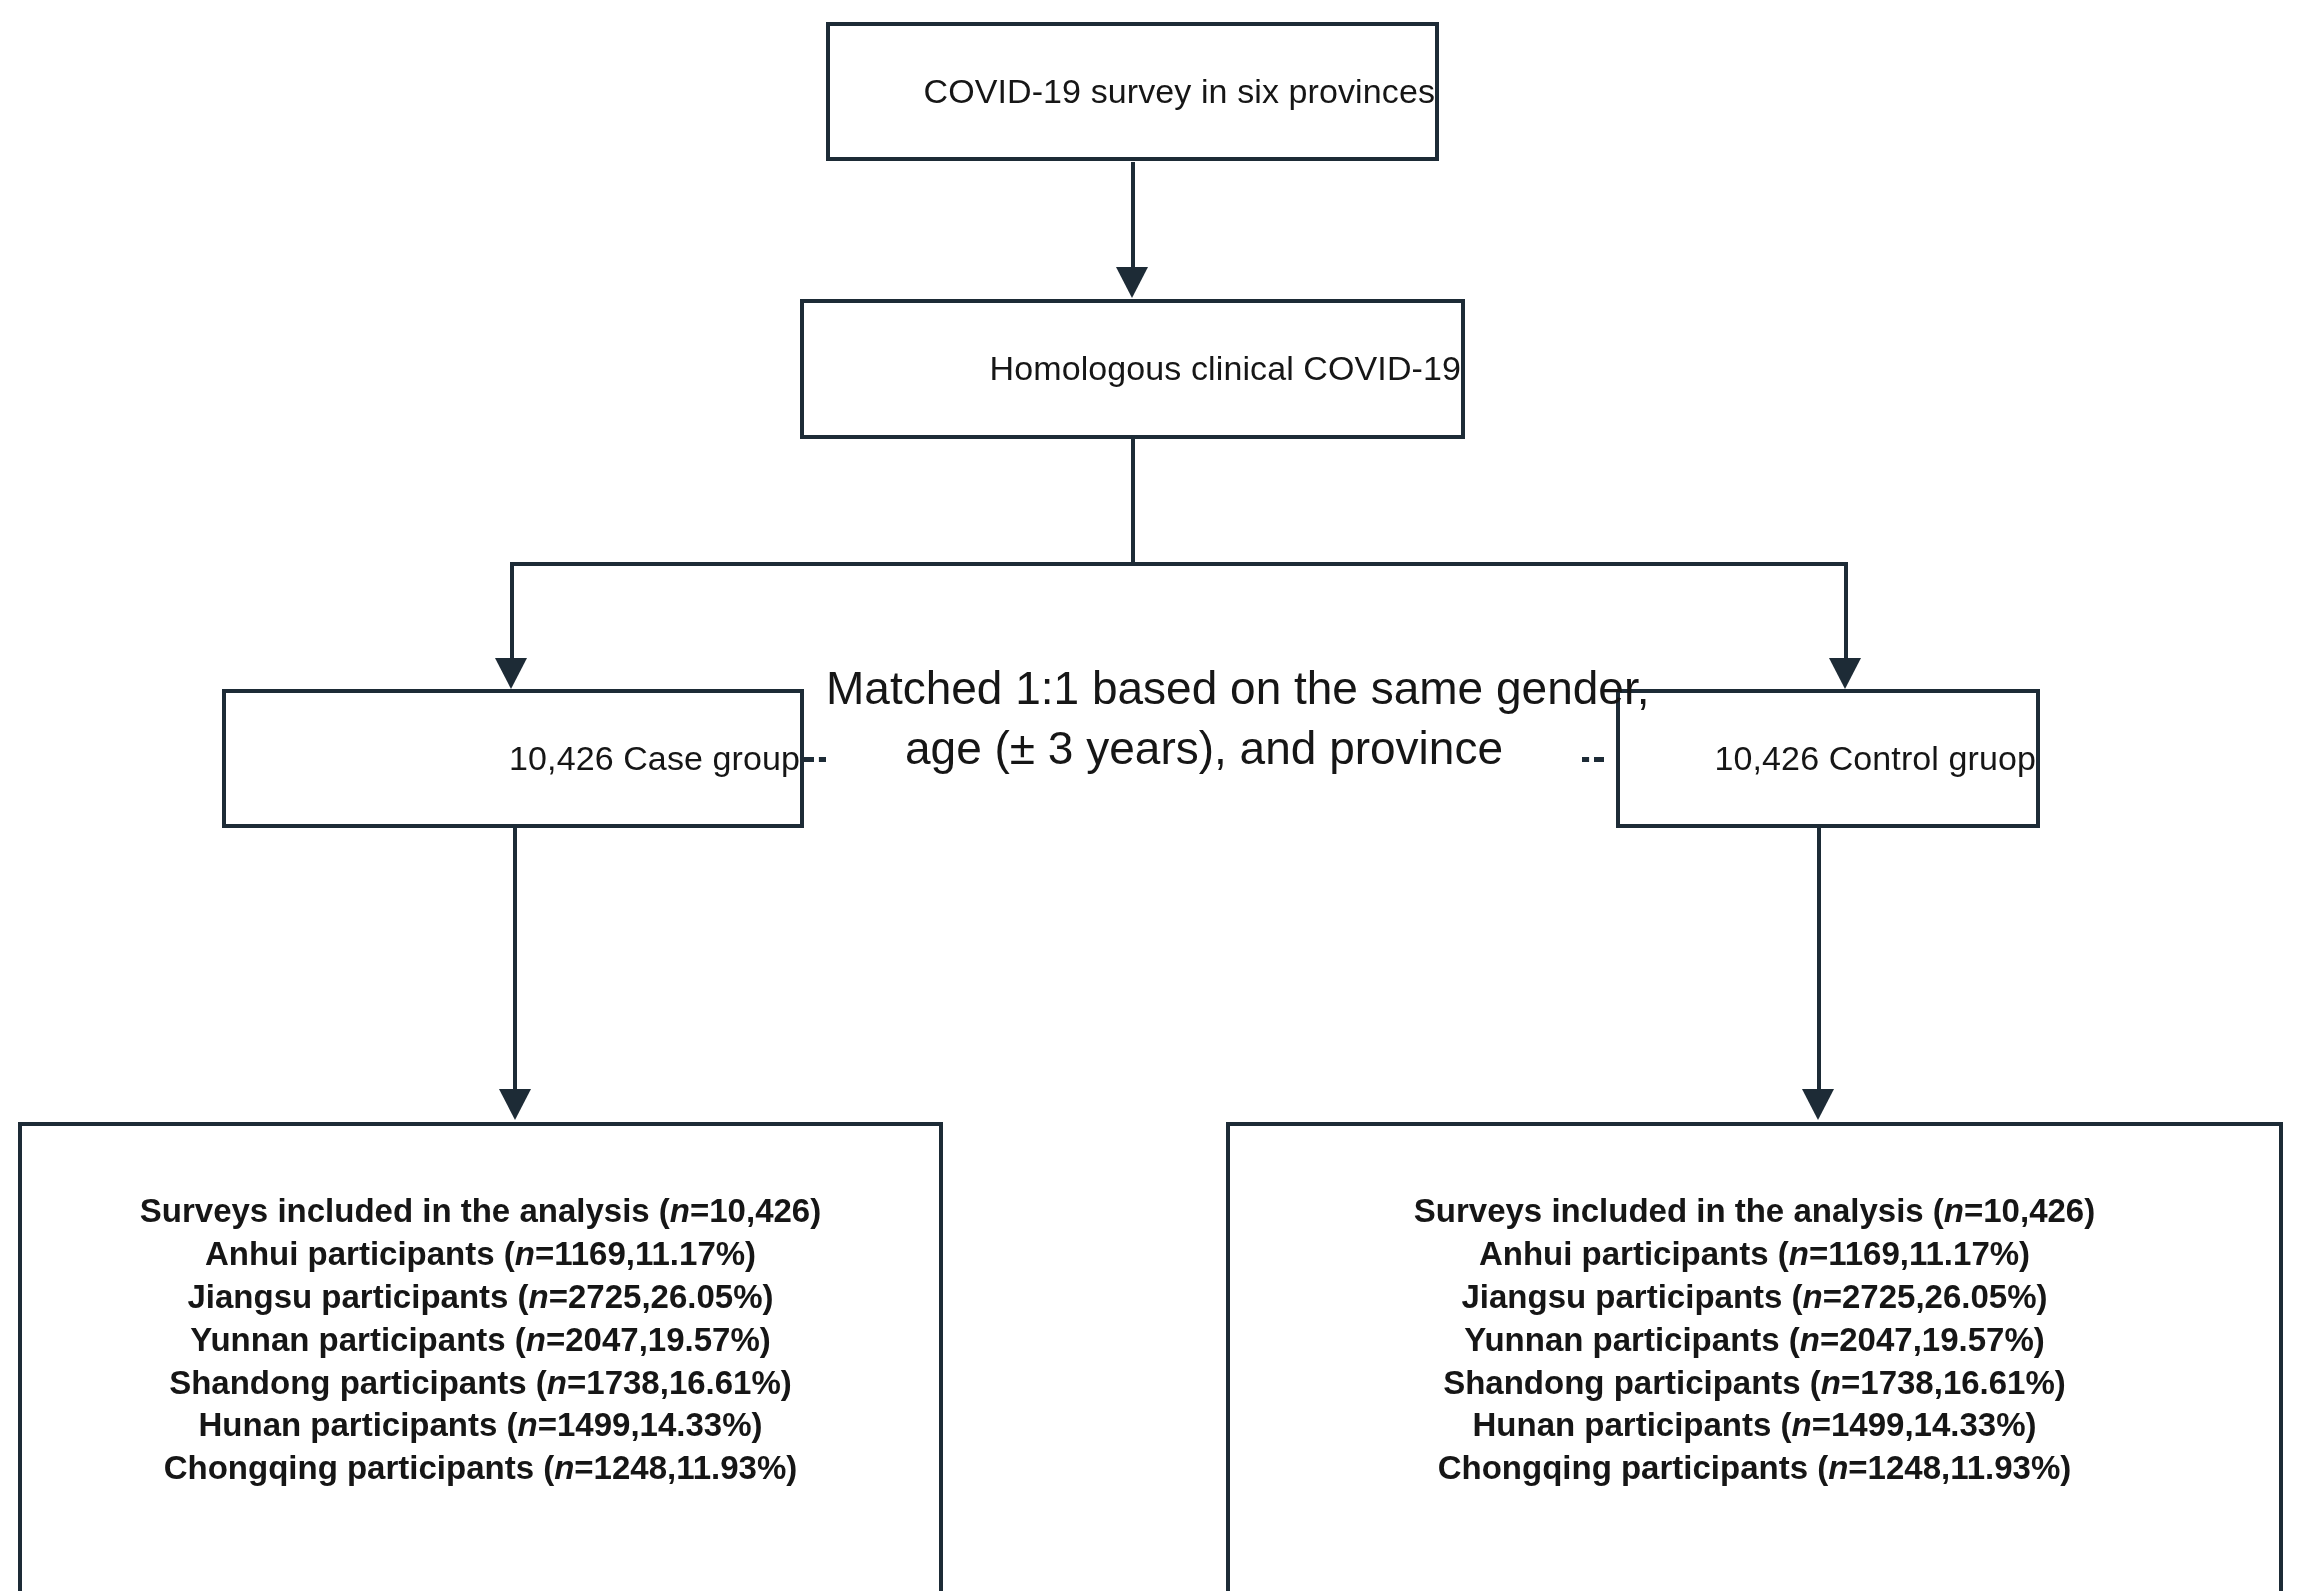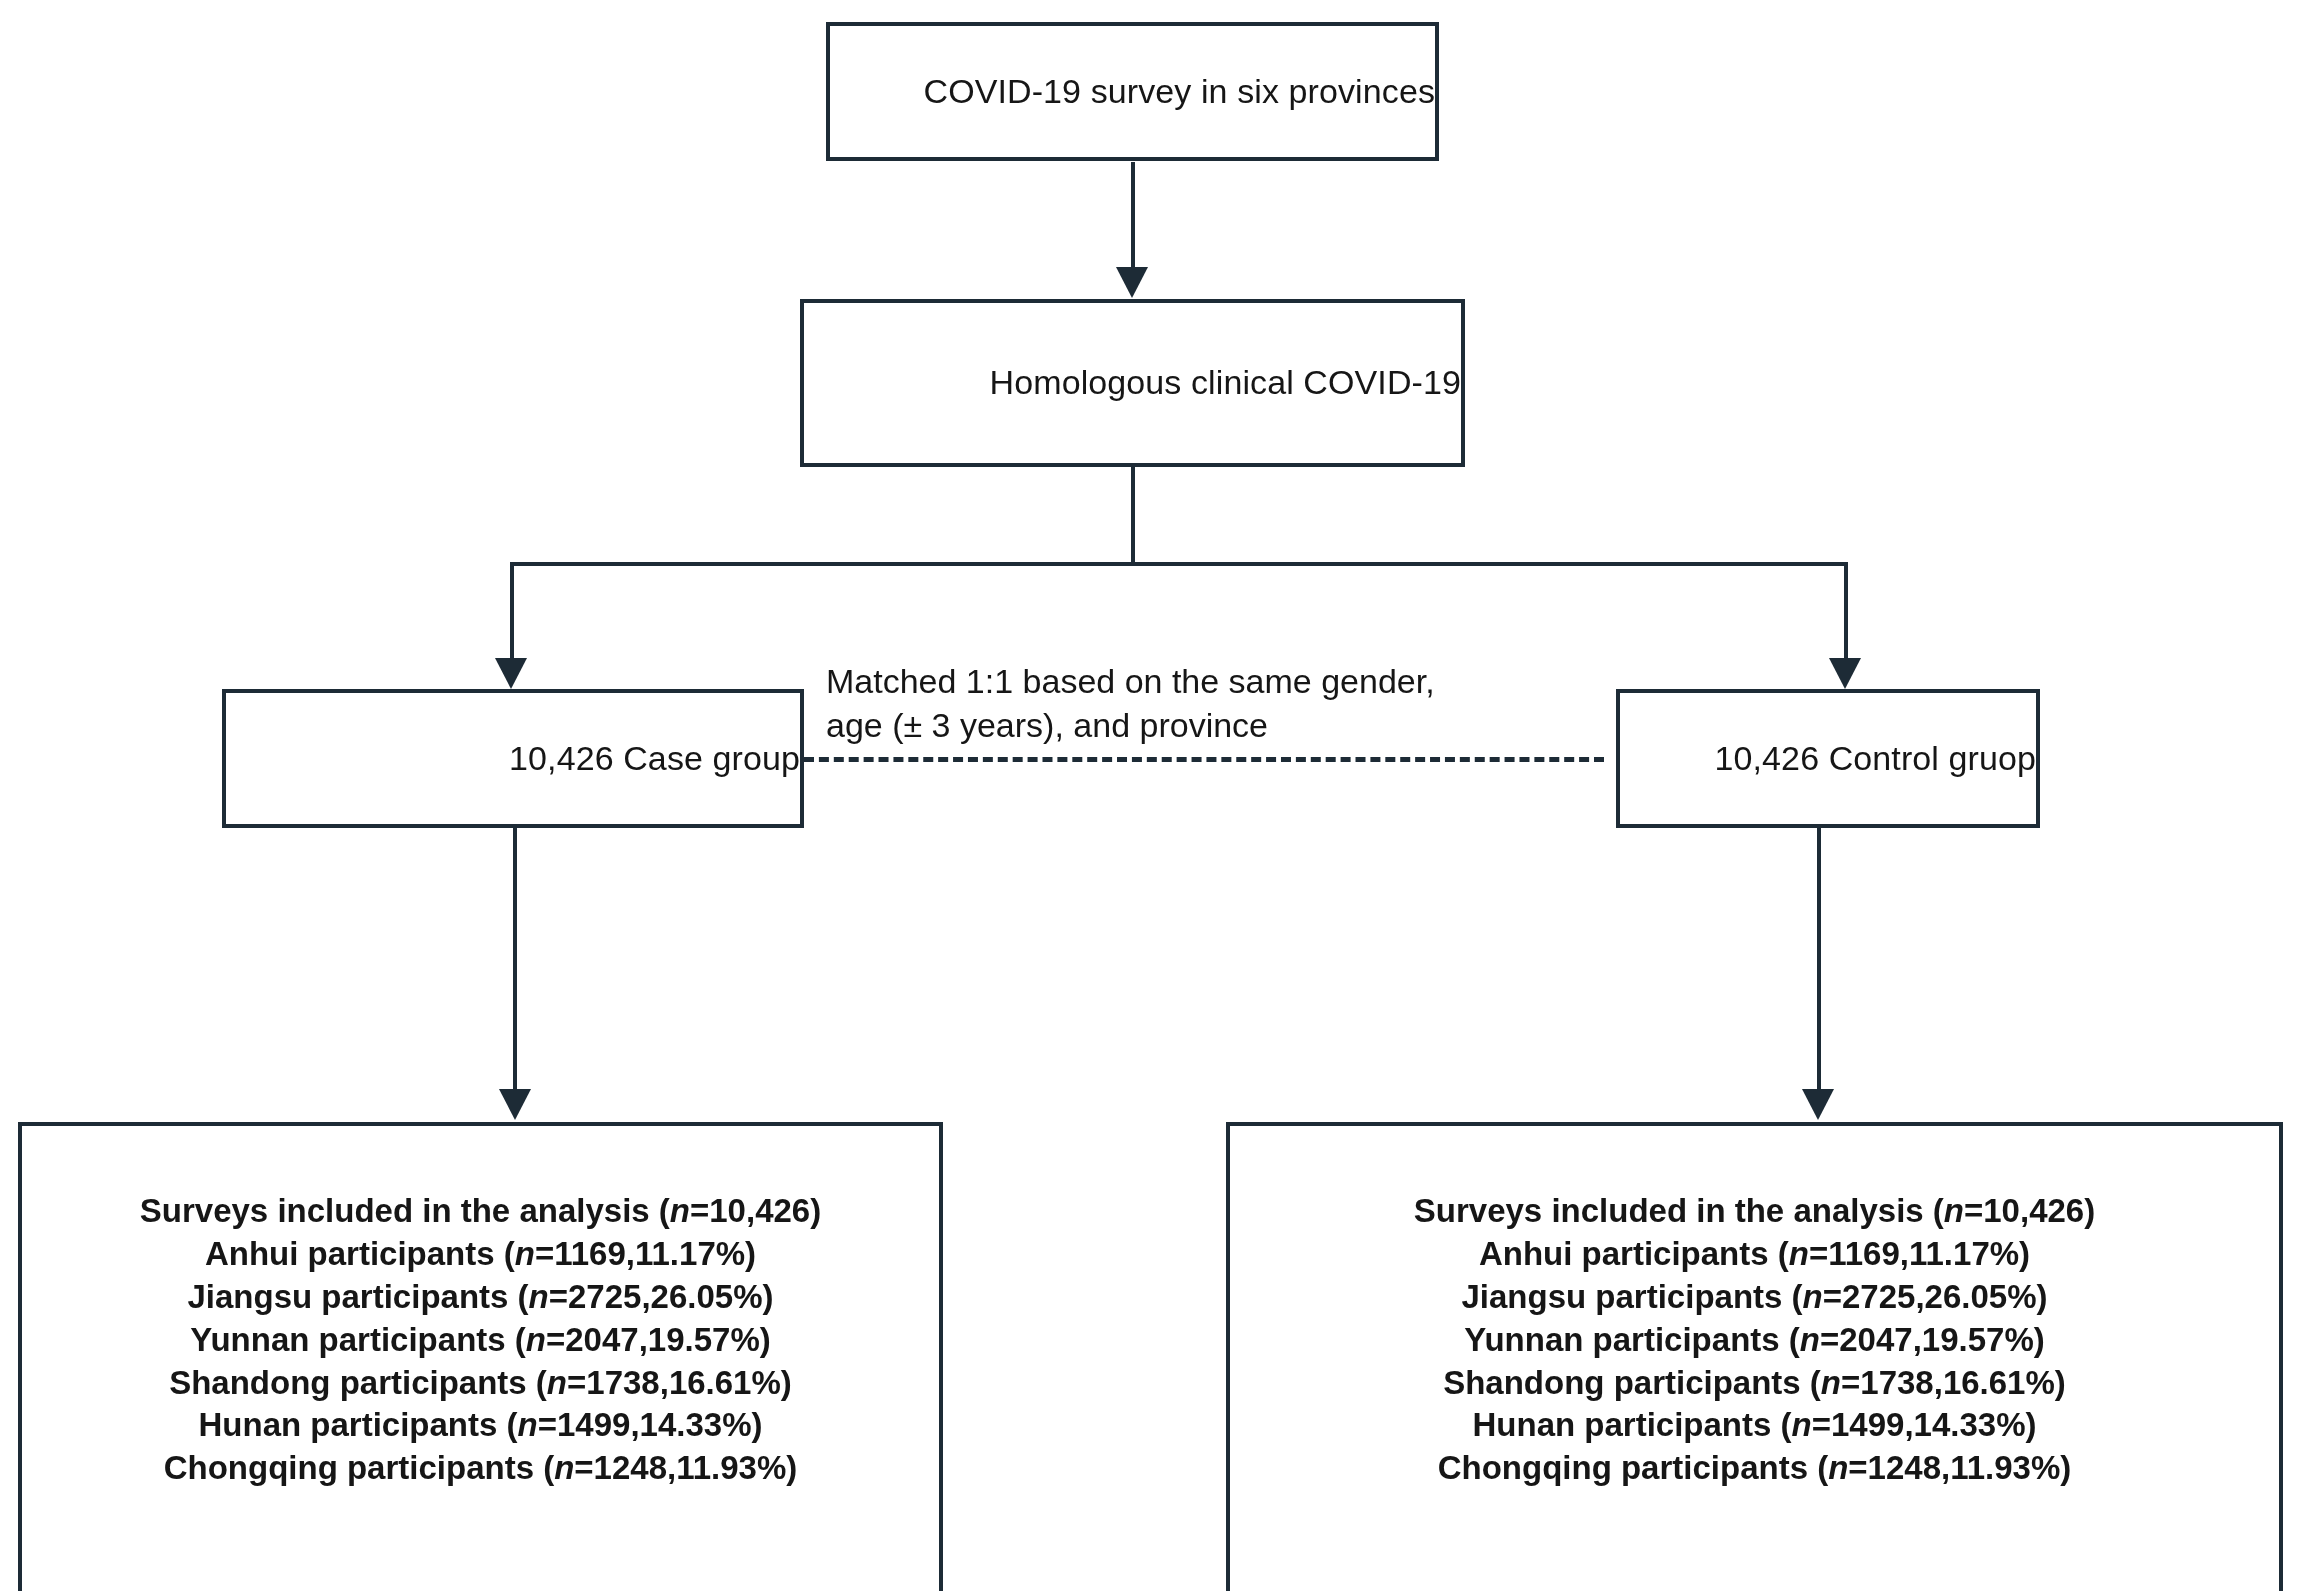--- a/index.html
+++ b/index.html
@@ -71,41 +71,42 @@
     z-index: 2;
   }
   .dashed-link {
     position: absolute;
     height: 0;
     border-top: 5.2px dashed #1d2b36;
     z-index: 1;
   }
   .edge-note {
     position: absolute;
-    font-size: 34px;
+    text-align: center;
+    font-size: 46px;
     line-height: 1.30;
     color: #161616;
     z-index: 4;
     background: #ffffff;
   }
   .edge-note .line { display: block; white-space: nowrap; }
 </style>
 </head>
 <body>
 
 <div id="canvas">
 
   <div class="node" style="left:826px; top:22px; width:613px; height:139px;">
     <span class="node-label">COVID-19 survey in six provinces</span>
   </div>
 
   <div class="connector v-line" style="left:1131px; top:162px; height:109px;"></div>
   <div class="arrow-head" style="left:1116px; top:267px;"></div>
 
-  <div class="node" style="left:800px; top:299px; width:665px; height:168px;">
+  <div class="node" style="left:800px; top:299px; width:665px; height:140px;">
     <span class="node-label">Homologous clinical COVID-19</span>
   </div>
 
   <div class="connector v-line" style="left:1131px; top:439px; height:126px;"></div>
   <div class="connector h-line" style="left:510px; top:562px; width:1338px;"></div>
 
   <div class="connector v-line" style="left:510px; top:562px; height:99px;"></div>
   <div class="arrow-head" style="left:495px; top:658px;"></div>
 
   <div class="connector v-line" style="left:1844px; top:562px; height:99px;"></div>

